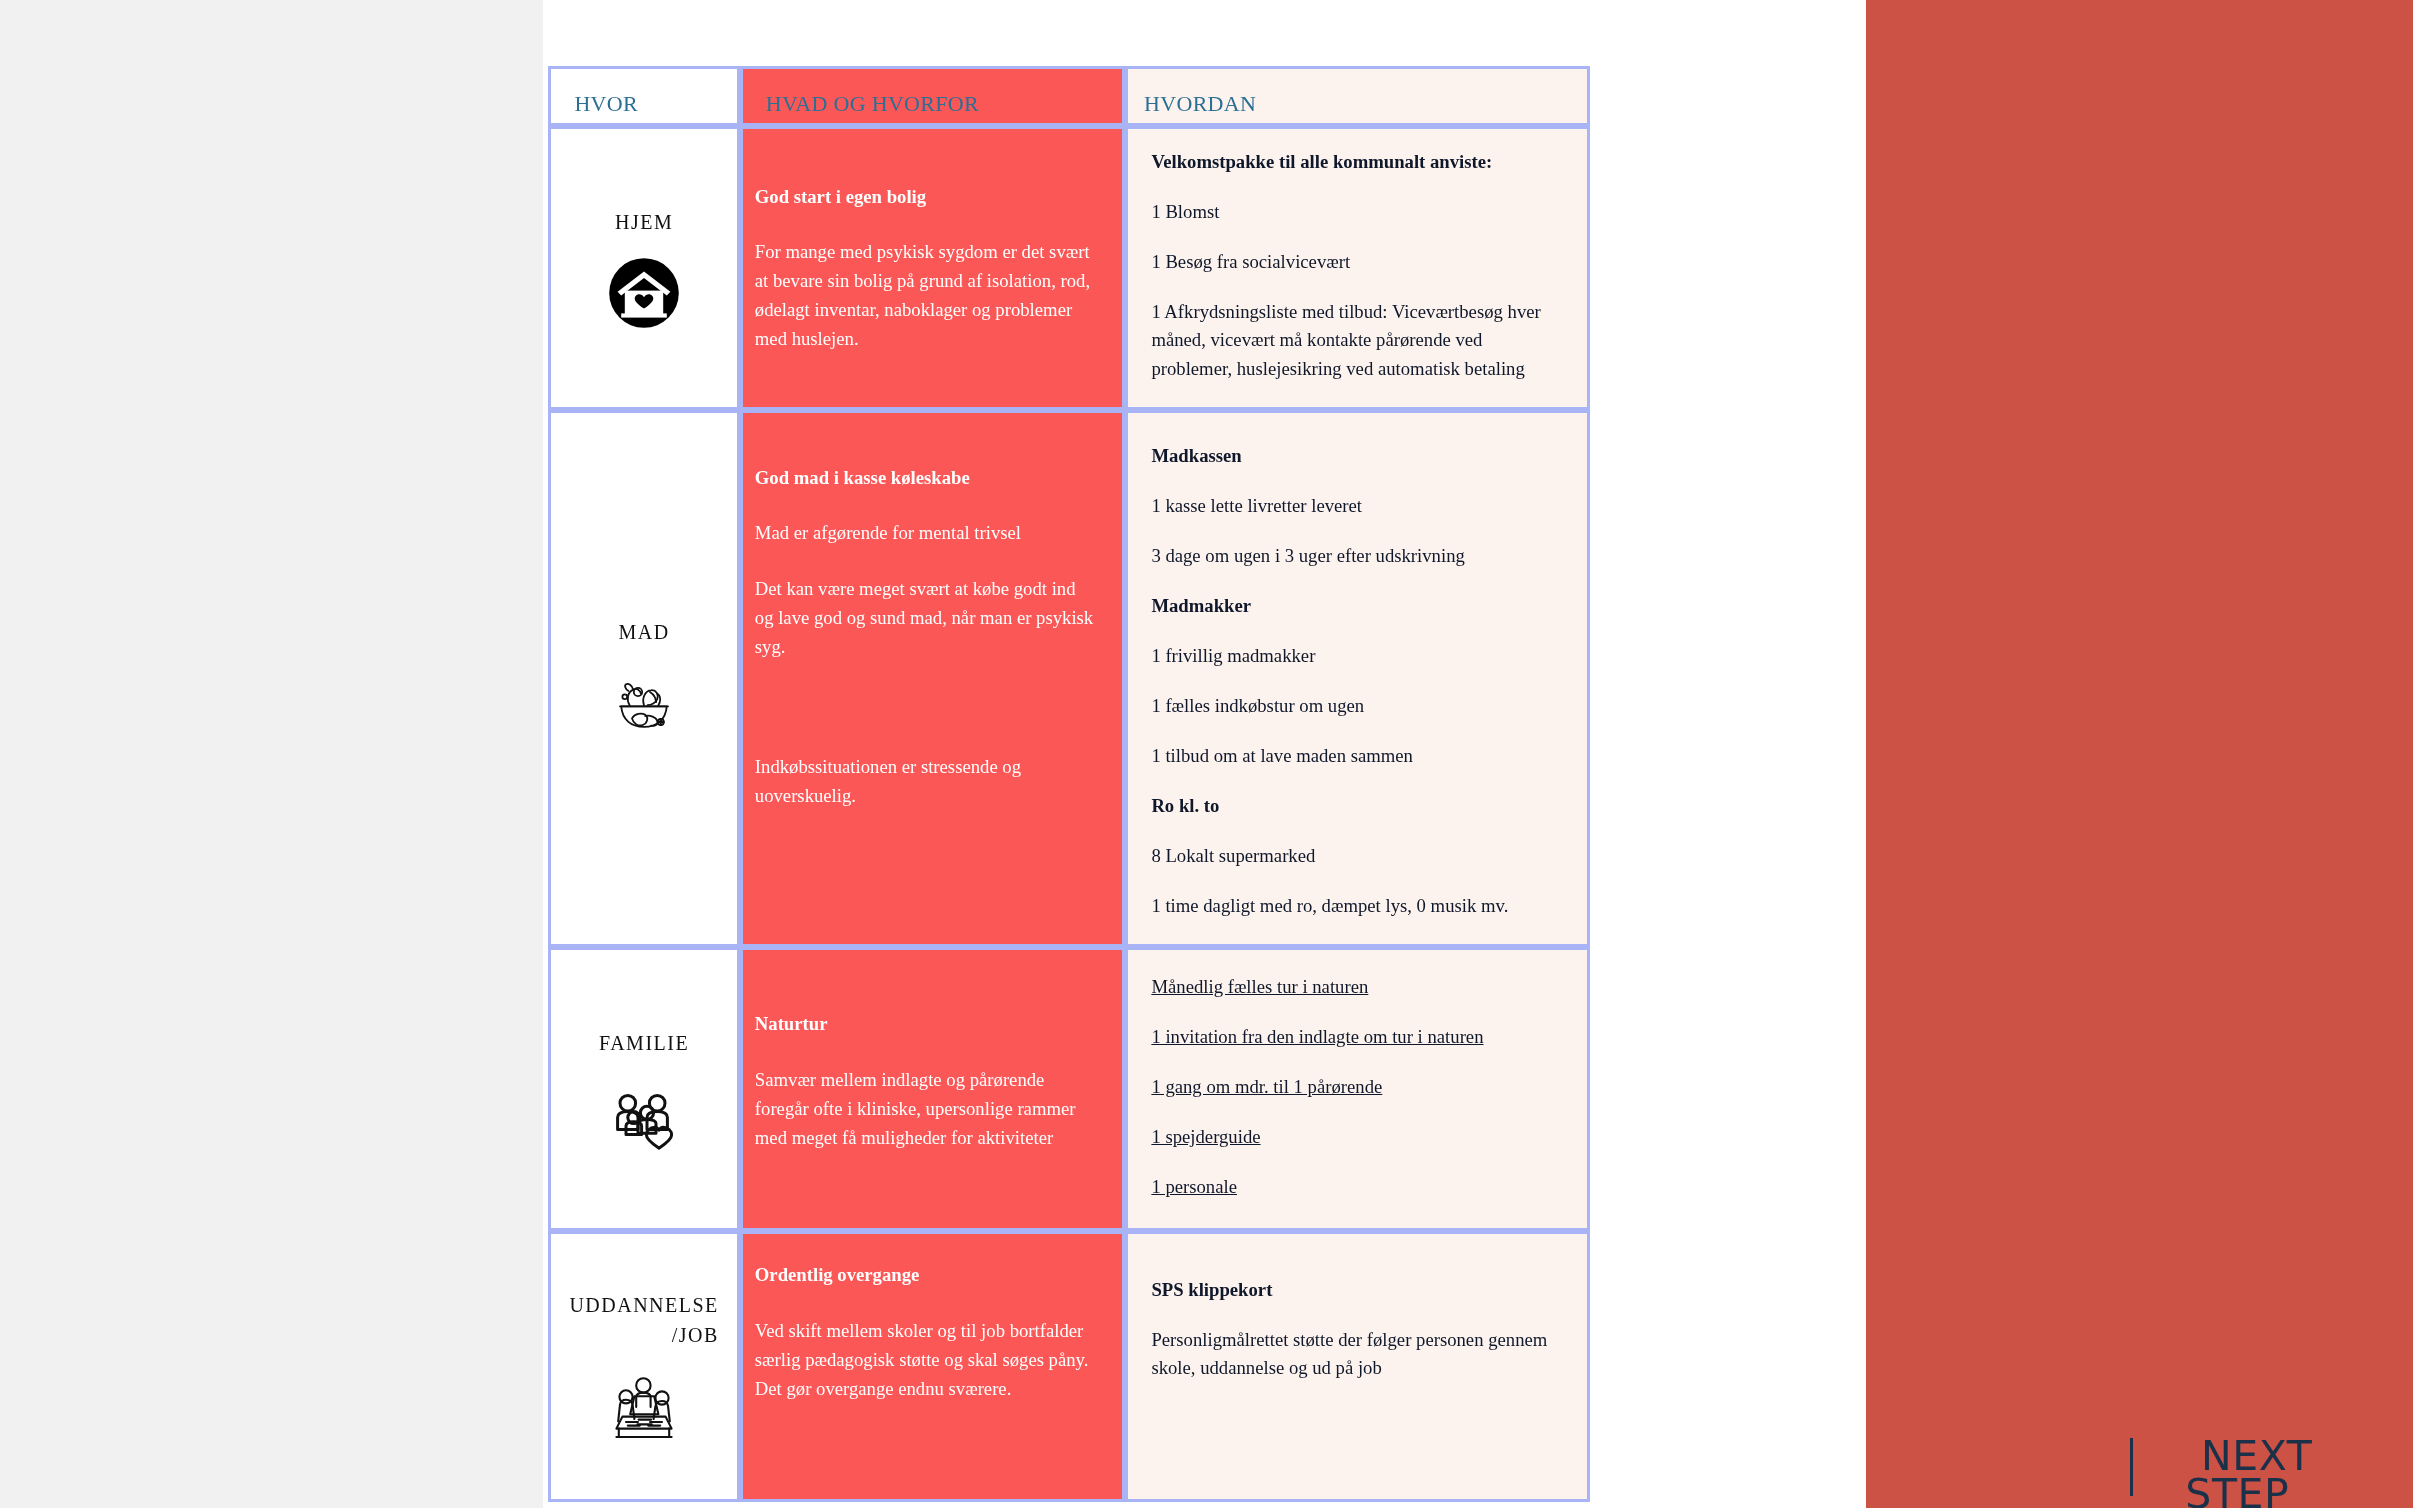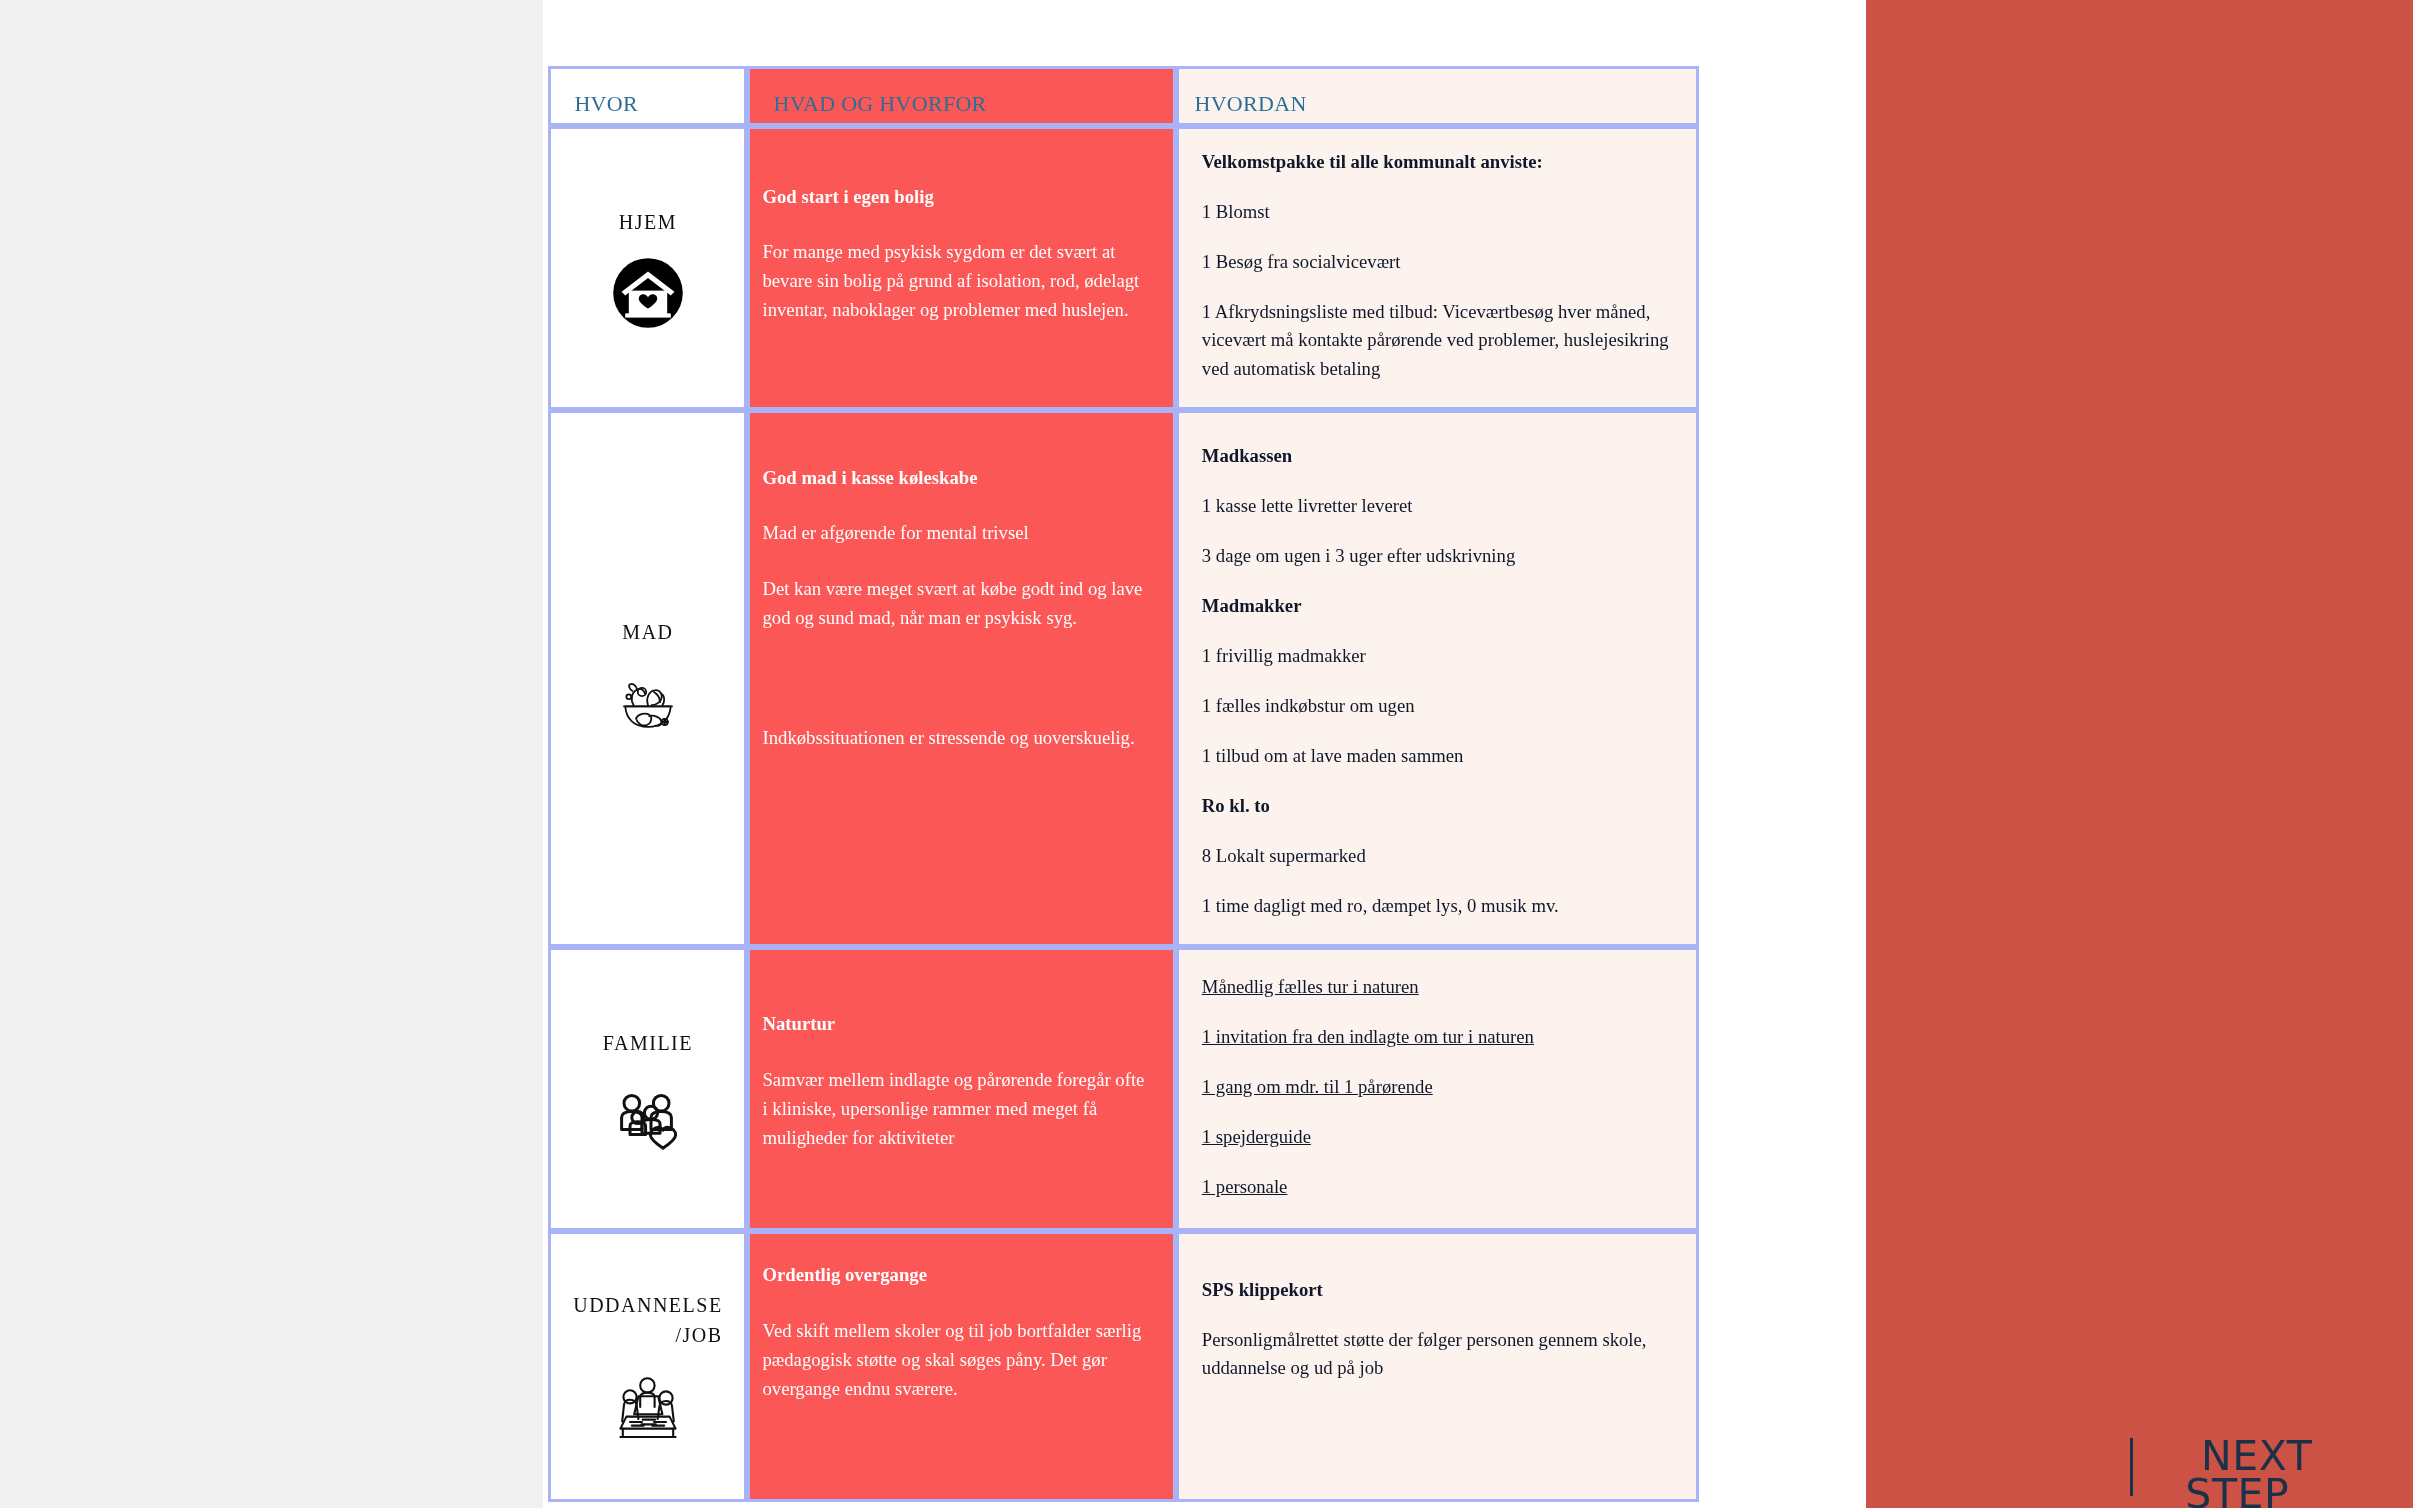--- a/index.html
+++ b/index.html
@@ -32,21 +32,21 @@
     font-size:25px;
     letter-spacing:-0.3px;
     color:#111111;
     white-space:nowrap;
   }
 
   
   .grid{
     position:absolute;
     top:66px;left:5.4px;
-    width:1151px;
+    width:1042px;
     border-collapse:separate;
     border-spacing:0;
   }
   .grid td, .grid th{
     border:3px solid #a8b4f5;
     vertical-align:top;
     padding:0;
   }
   .hdr{
     background:#4aacc2;

